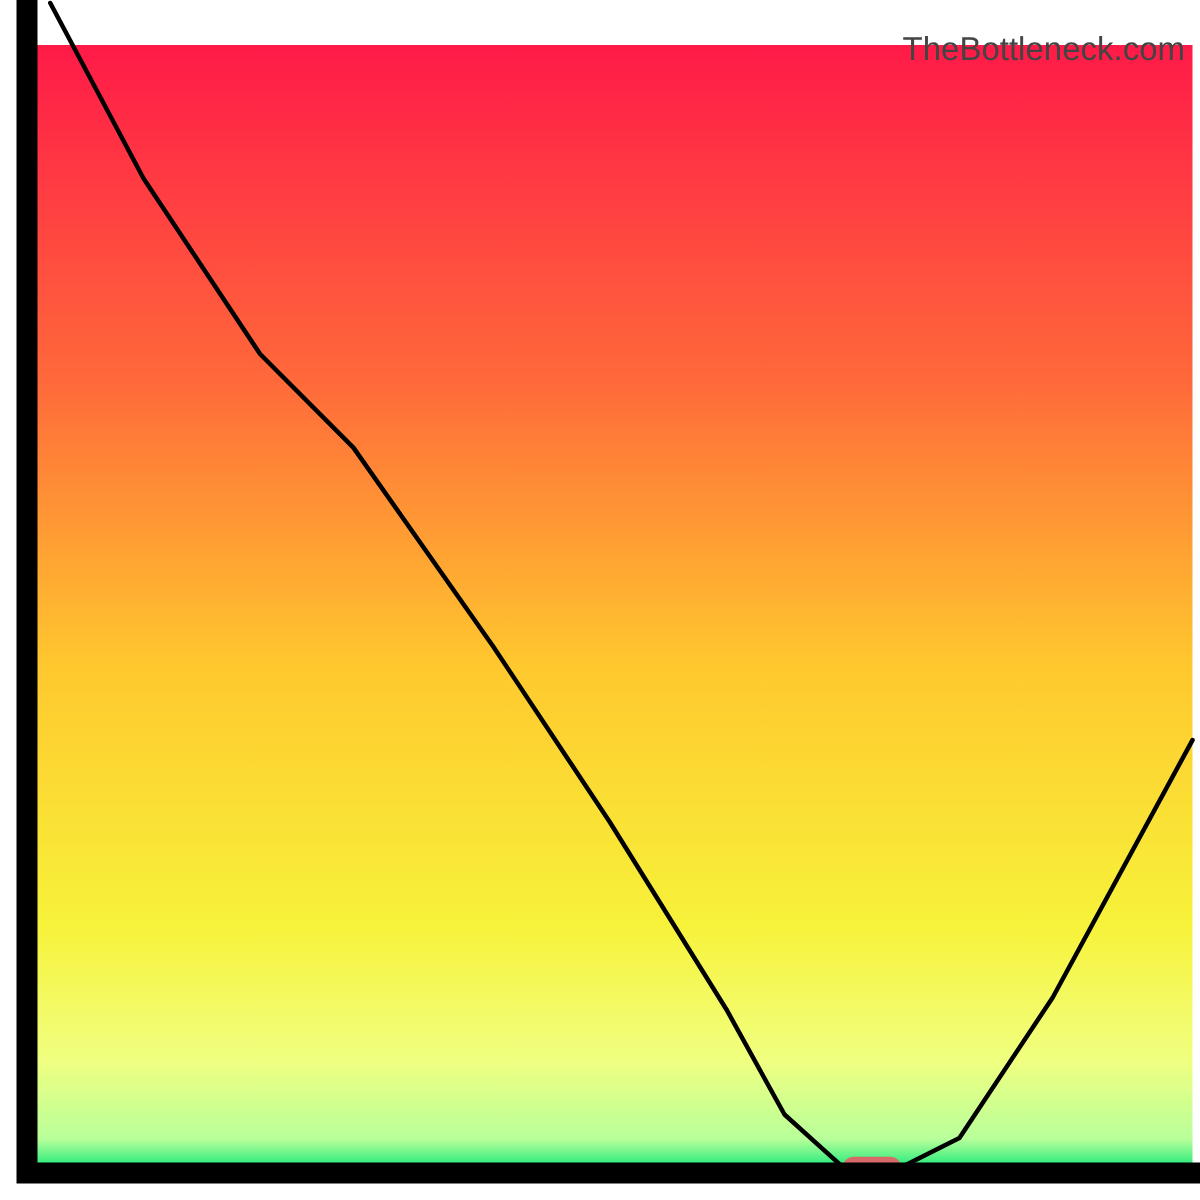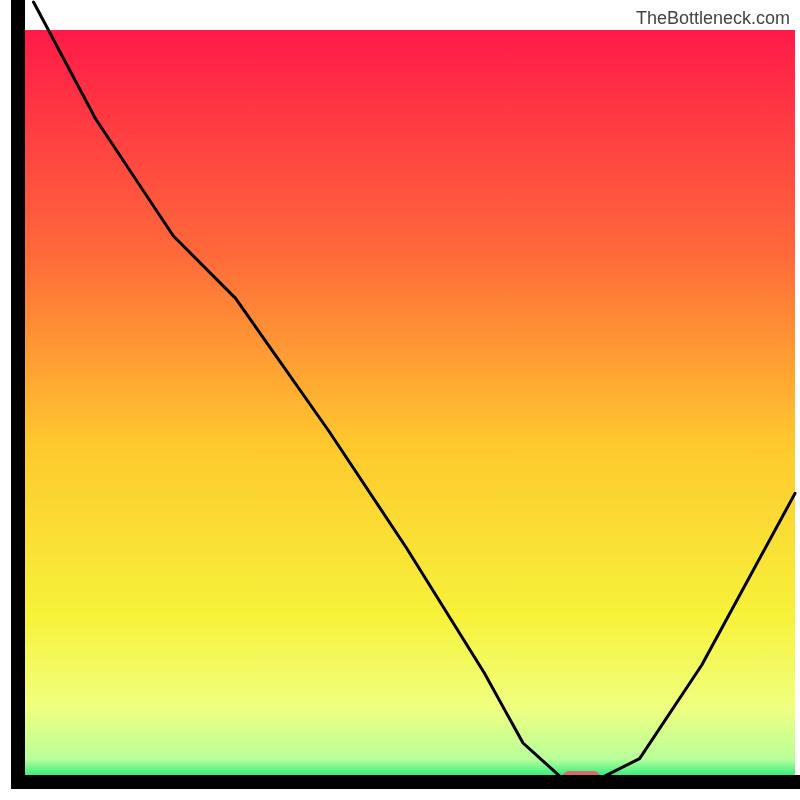--- a/index.html
+++ b/index.html
@@ -10,24 +10,24 @@
     background: #fff;
     overflow: hidden;
   }
   .chart-container {
     position: relative;
     width: 800px;
     height: 800px;
   }
   .watermark {
     position: absolute;
-    top: 8px;
+    top: 20px;
     right: 10px;
     font-family: Arial, sans-serif;
-    font-size: 18px;
+    font-size: 22px;
     color: #444;
     font-weight: 500;
     z-index: 10;
   }
   svg {
     display: block;
   }
 </style>
 </head>
 <body>

